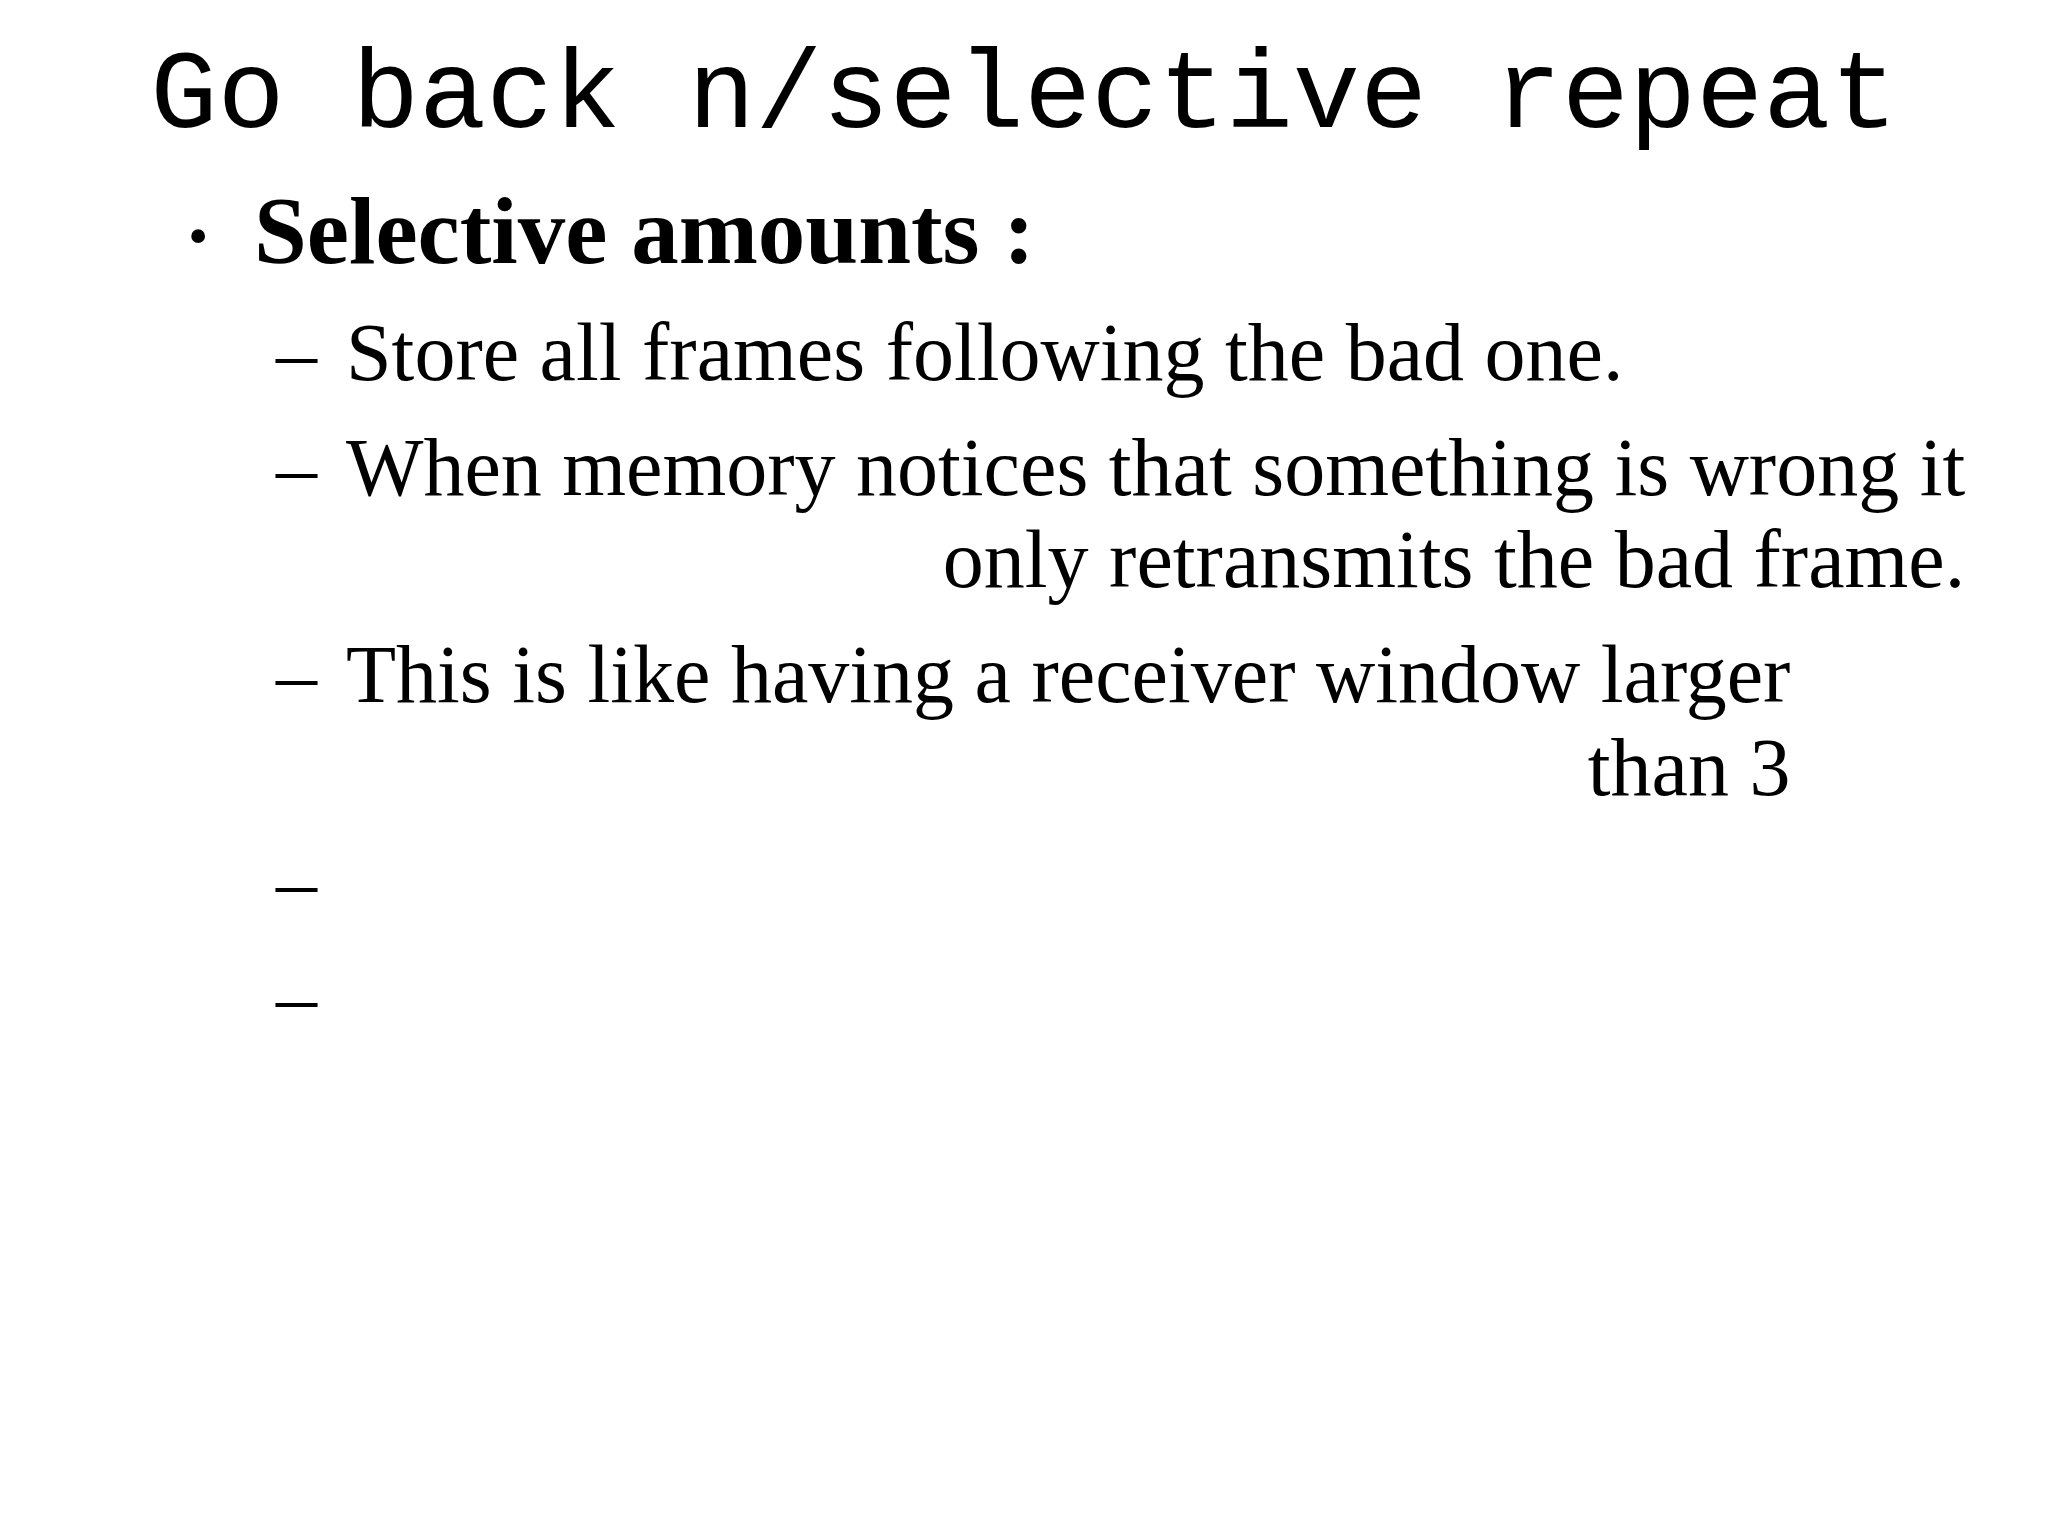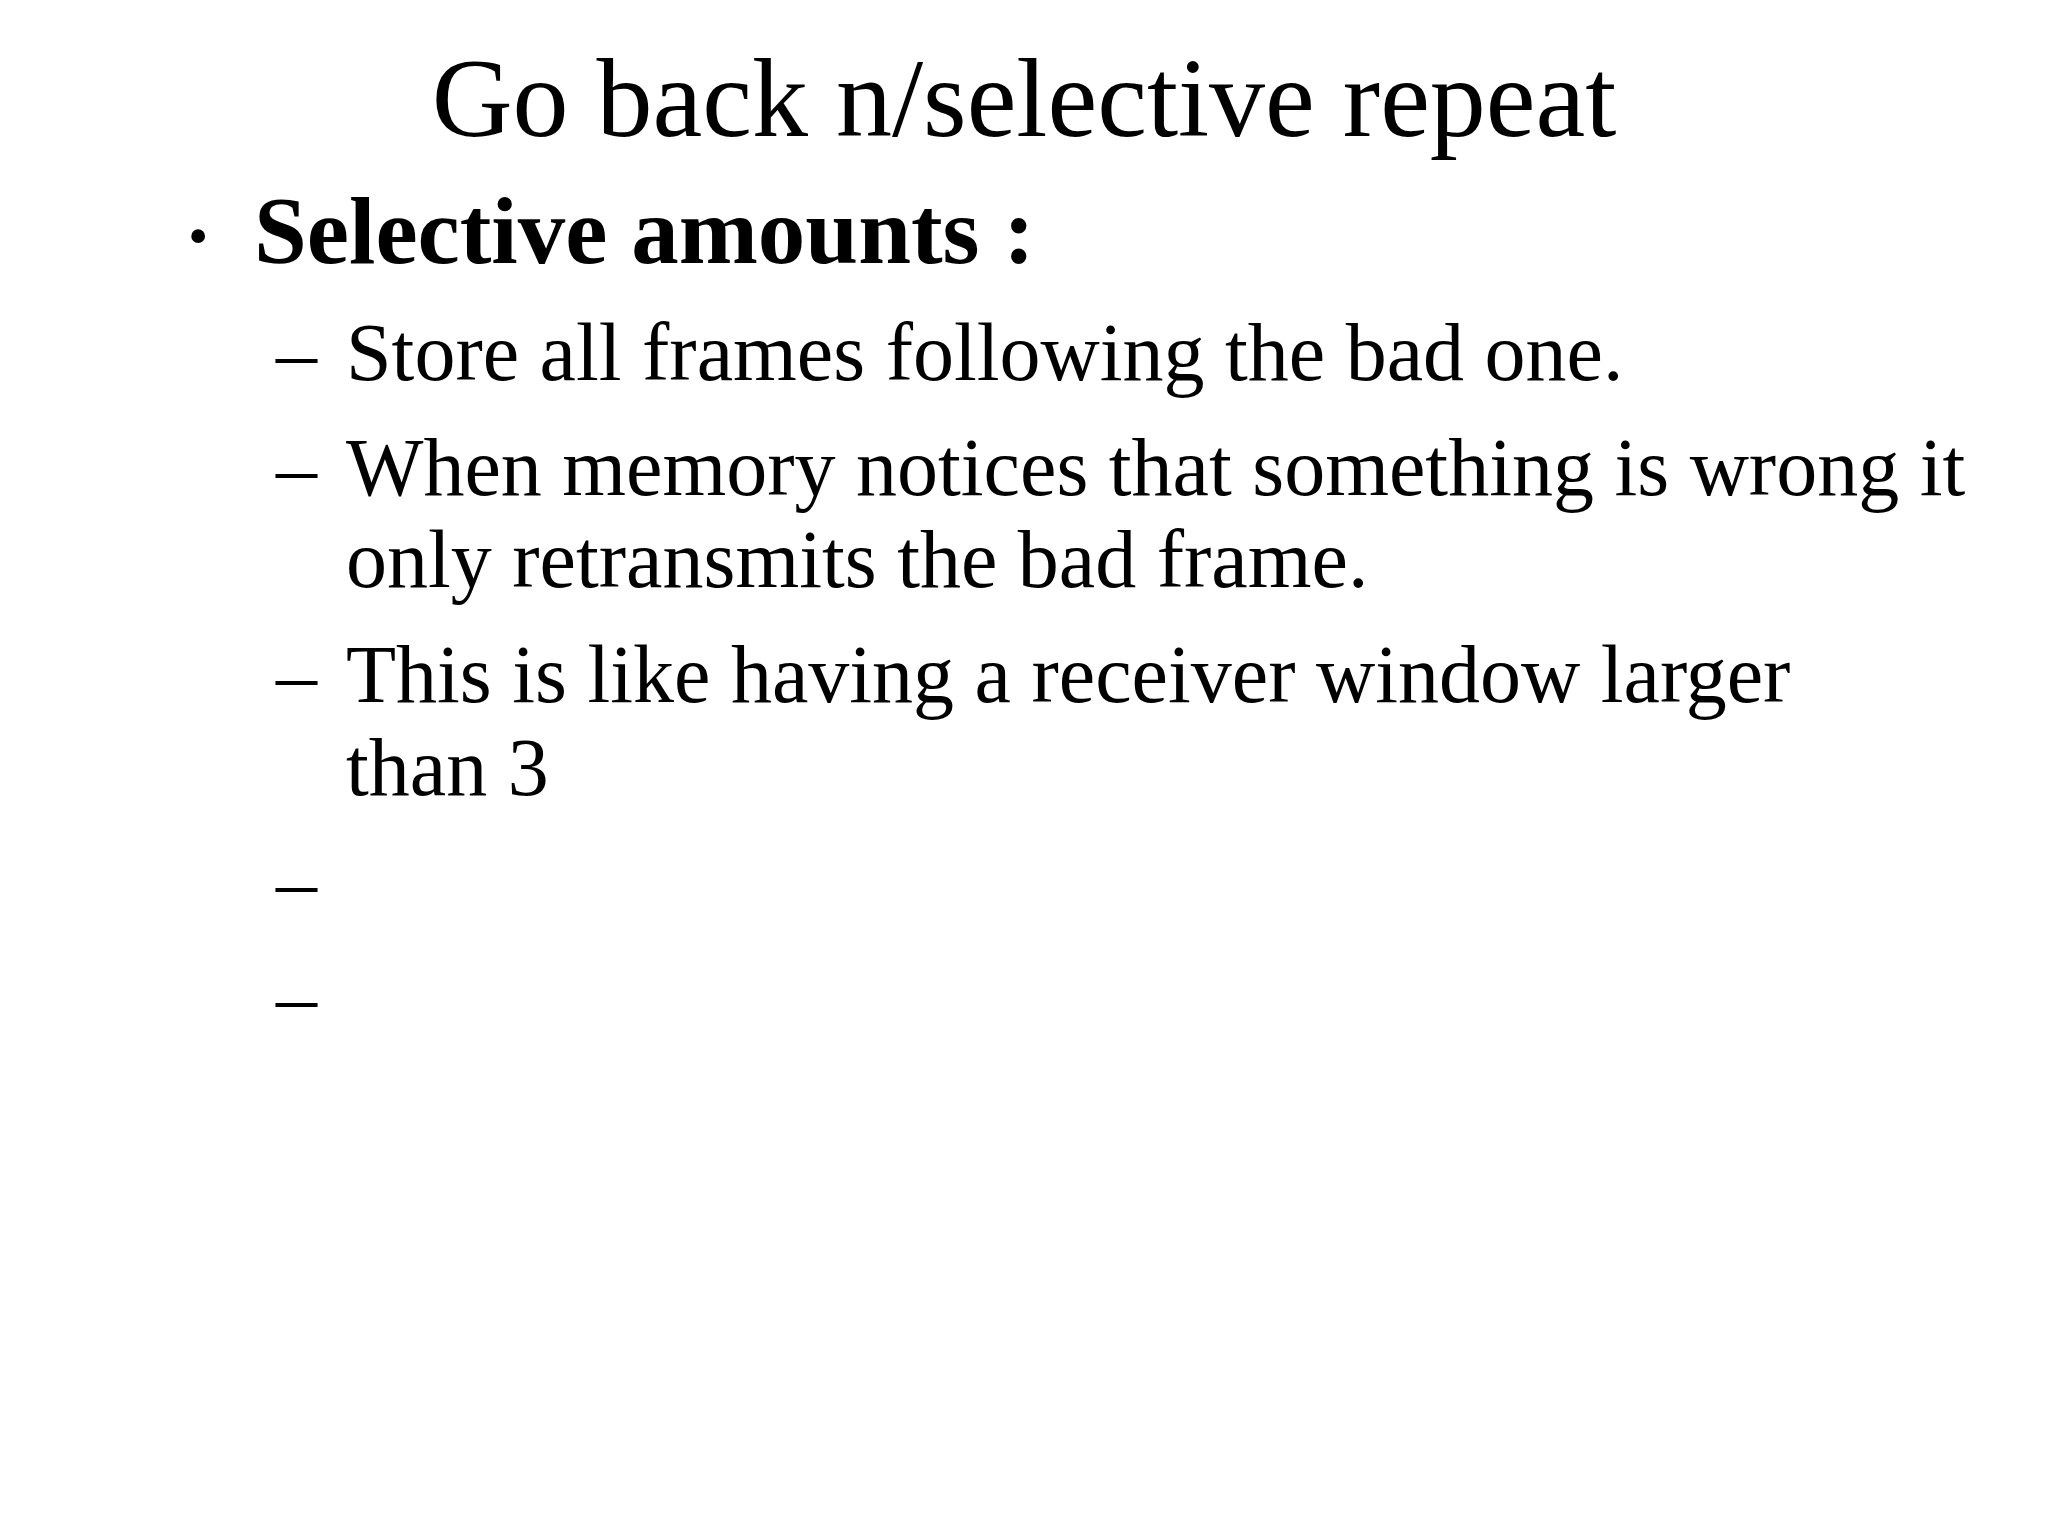--- a/index.html
+++ b/index.html
@@ -17,20 +17,21 @@
     overflow: hidden;
   }
   .slide-title {
     margin: 34px 40px 0 40px;
     text-align: center;
     font-size: 112px;
     line-height: 1.15;
     font-weight: normal;
     color: #000000;
     white-space: nowrap;
+    font-family: Liberation Mono, monospace;
   }
   .bullet-list {
     margin-top: 14px;
   }
   
   .bullet-row {
     display: flex;
     align-items: baseline;
     margin-left: 188px;
     margin-top: 8px;
@@ -53,20 +54,21 @@
     margin-top: 22px;
     font-size: 82px;
     line-height: 1.13;
   }
   .sub-bullet-row .marker {
     flex: 0 0 70px;
     font-size: 82px;
   }
   .sub-bullet-row .text {
     white-space: pre-line;
+    text-align: right;
   }
 </style>
 </head>
 <body>
 
 <div class="slide">
   <h1 class="slide-title">Go back n/selective repeat</h1>
 
   <div class="bullet-list">
 

